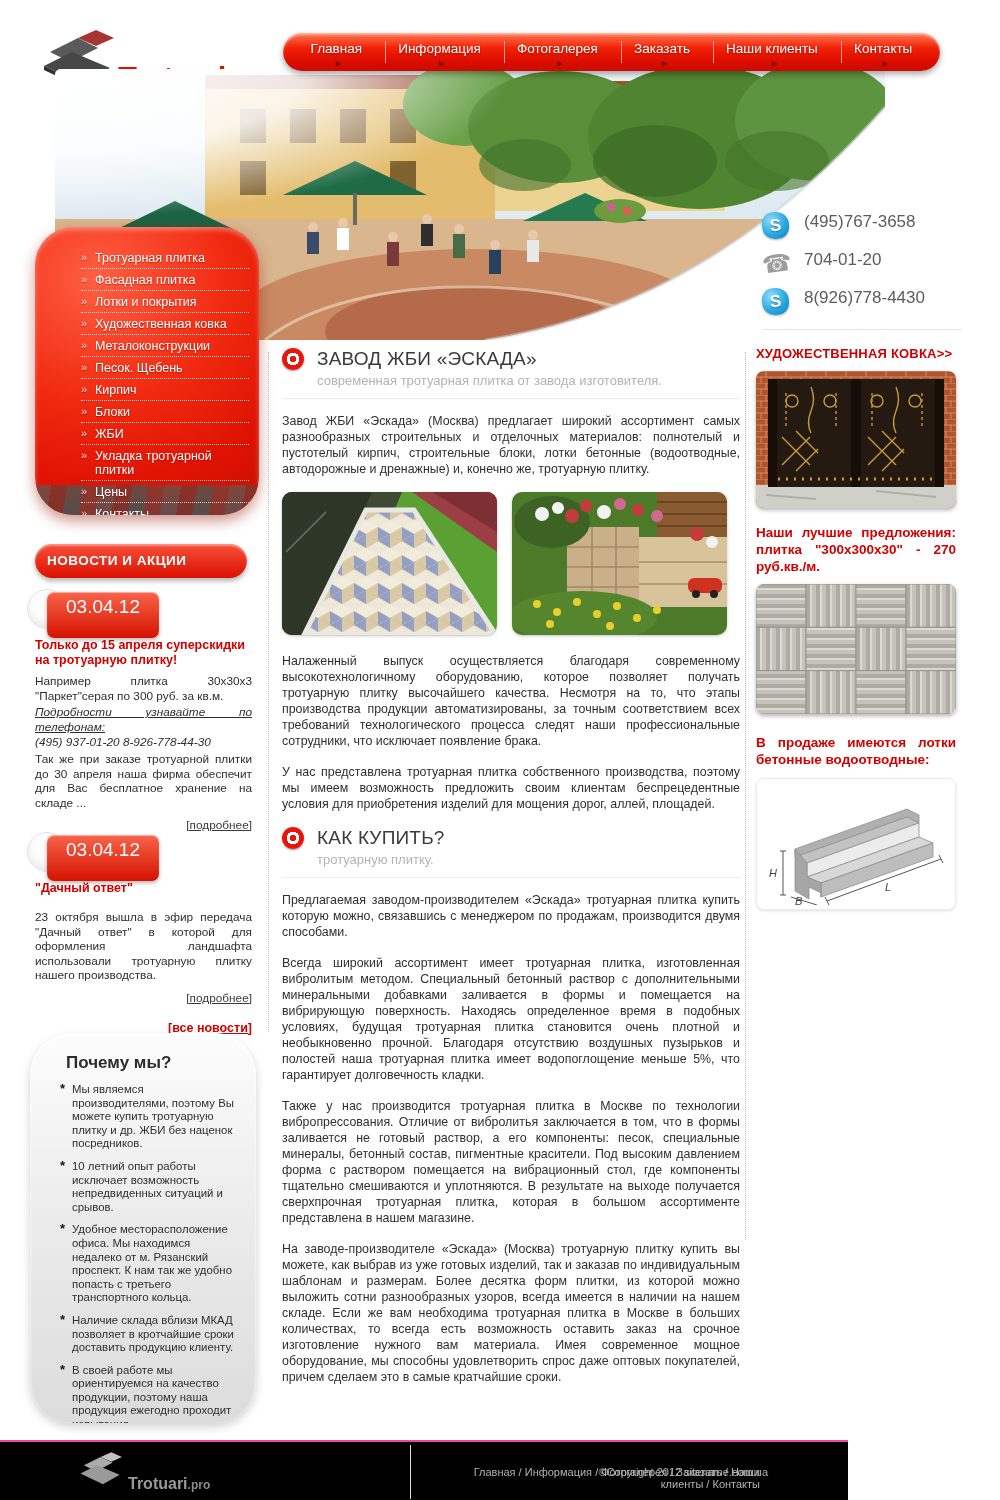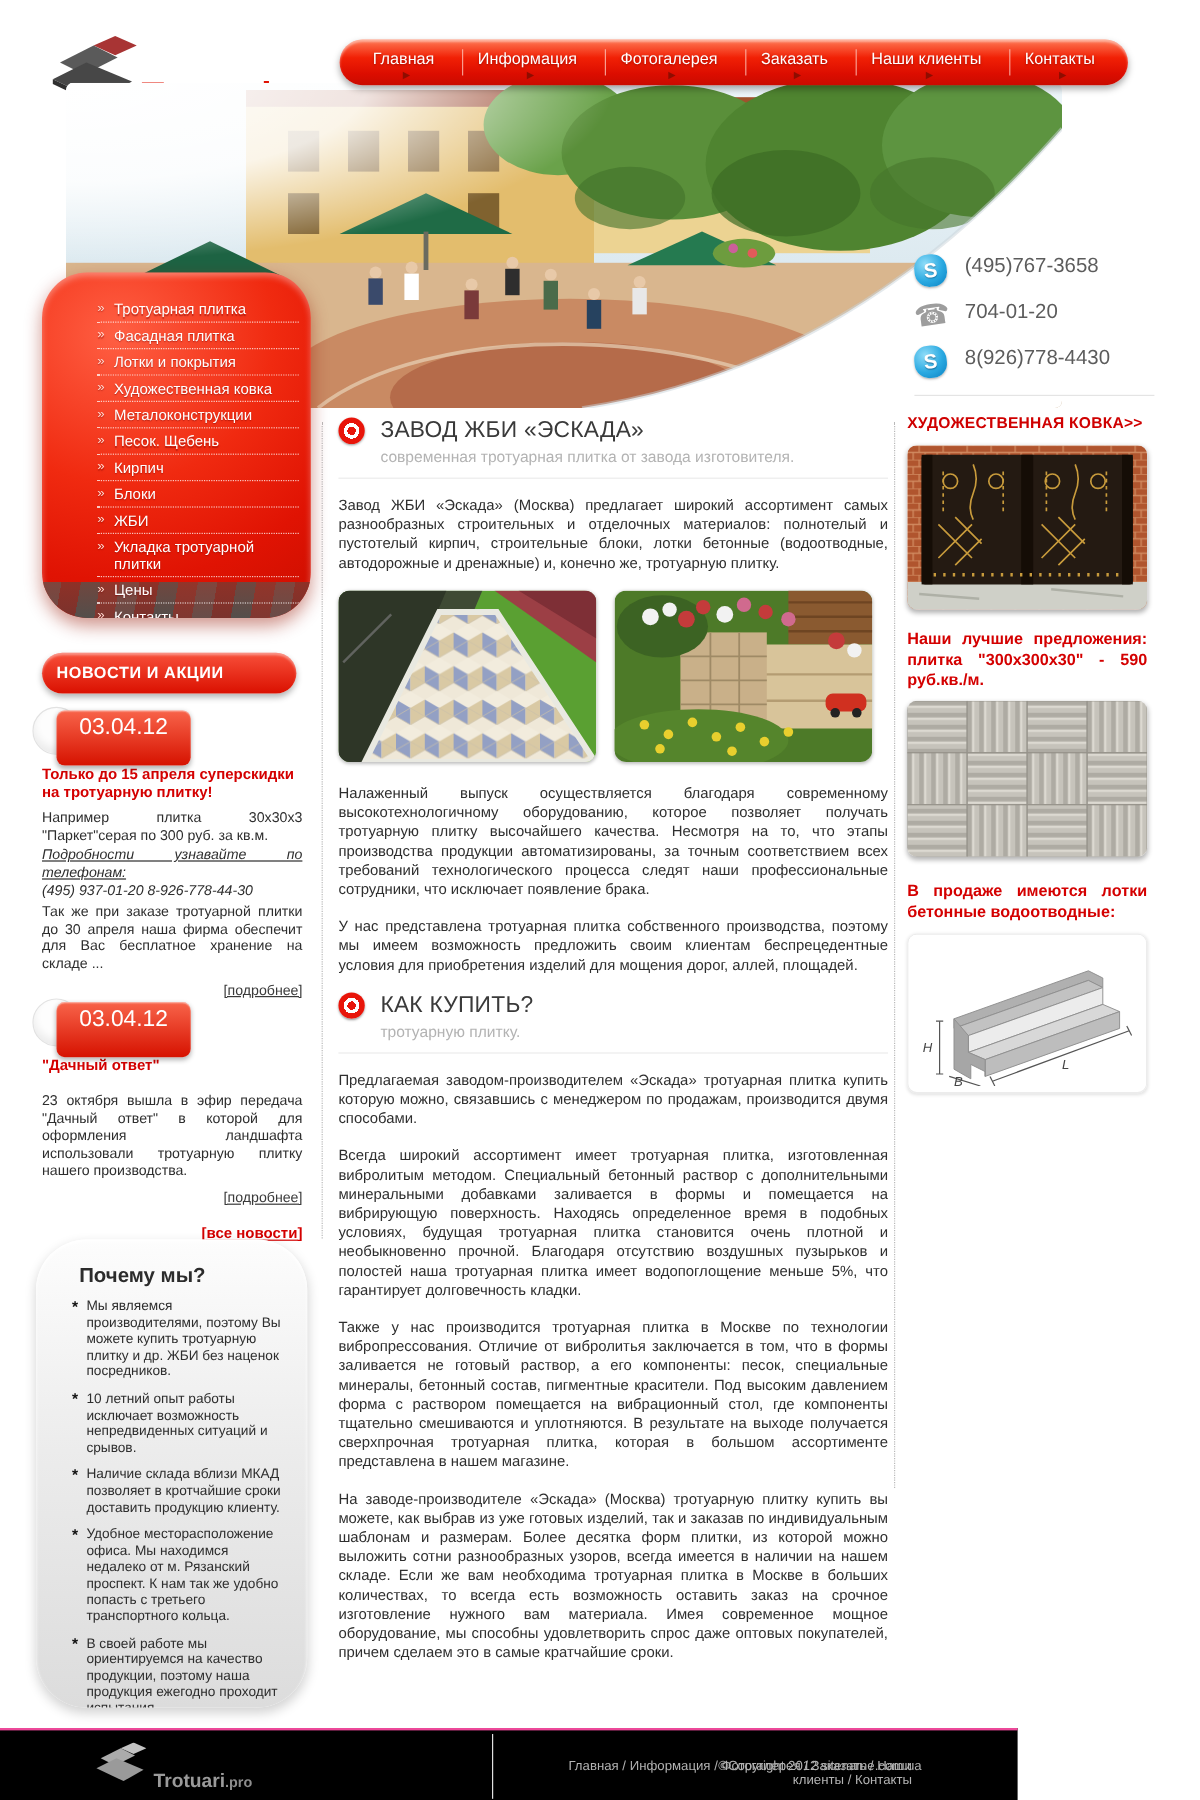--- a/index.html
+++ b/index.html
@@ -330,22 +330,22 @@
     <p class="news-text" style="margin-top:14px">23 октября вышла в эфир передача "Дачный ответ" в которой для оформления ландшафта использовали тротуарную плитку нашего производства.</p>
     <a class="more-link">[подробнее]</a>
     <a class="allnews-link">[все новости]</a>
   </div>
 
   <div class="why">
     <h3 class="why-title">Почему мы?</h3>
     <ul>
       <li><span class="why-bullet"></span><span>Мы являемся производителями, поэтому Вы можете купить тротуарную плитку и др. ЖБИ без наценок посредников.</span></li>
       <li><span class="why-bullet"></span><span>10 летний опыт работы исключает возможность непредвиденных ситуаций и срывов.</span></li>
+      <li><span class="why-bullet"></span><span>Удобное месторасположение офиса. Мы находимся недалеко от м. Рязанский проспект. К нам так же удобно попасть с третьего транспортного кольца.</span></li>
       <li><span class="why-bullet"></span><span>Наличие склада вблизи МКАД позволяет в кротчайшие сроки доставить продукцию клиенту.</span></li>
-      <li><span class="why-bullet"></span><span>Удобное месторасположение офиса. Мы находимся недалеко от м. Рязанский проспект. К нам так же удобно попасть с третьего транспортного кольца.</span></li>
       <li><span class="why-bullet"></span><span>В своей работе мы ориентируемся на качество продукции, поэтому наша продукция ежегодно проходит испытания.</span></li>
 
     </ul>
   </div>
 
   <div class="vsep vsep-left"></div>
   <div class="vsep vsep-right"></div>
 
   <main class="main">
     <div class="sec-head">
@@ -471,21 +471,21 @@
           <path d="M112,66 l28,28 M140,66 l-28,28 M126,60 l22,22 M126,100 l22,-22"></path>
           <line x1="30" y1="22" x2="30" y2="58" stroke-dasharray="3,3"></line>
           <line x1="80" y1="22" x2="80" y2="58" stroke-dasharray="3,3"></line>
           <line x1="116" y1="22" x2="116" y2="58" stroke-dasharray="3,3"></line>
           <line x1="166" y1="22" x2="166" y2="58" stroke-dasharray="3,3"></line>
           <line x1="22" y1="108" x2="178" y2="108" stroke-dasharray="2,6" stroke-width="3"></line>
         </g>
       </svg>
     </div>
 
-    <div class="offer-text">Наши лучшие предложения: плитка "300x300x30" - 590 руб.кв./м.</div>
+    <div class="offer-text">Наши лучшие предложения: плитка "300x300x30" - 270 руб.кв./м.</div>
 
     <div class="aside-photo">
       <svg width="200" height="130" viewBox="0 0 200 130" preserveAspectRatio="none">
         <defs>
           <pattern id="pv" width="10" height="10" patternUnits="userSpaceOnUse">
             <rect width="10" height="10" fill="#c6c3bb"></rect>
               <rect width="4" height="10" fill="#aeaba3"></rect>
               <rect x="4" width="2" height="10" fill="#dcd9d1"></rect>
           </pattern>
           <pattern id="ph" width="10" height="10" patternUnits="userSpaceOnUse">

